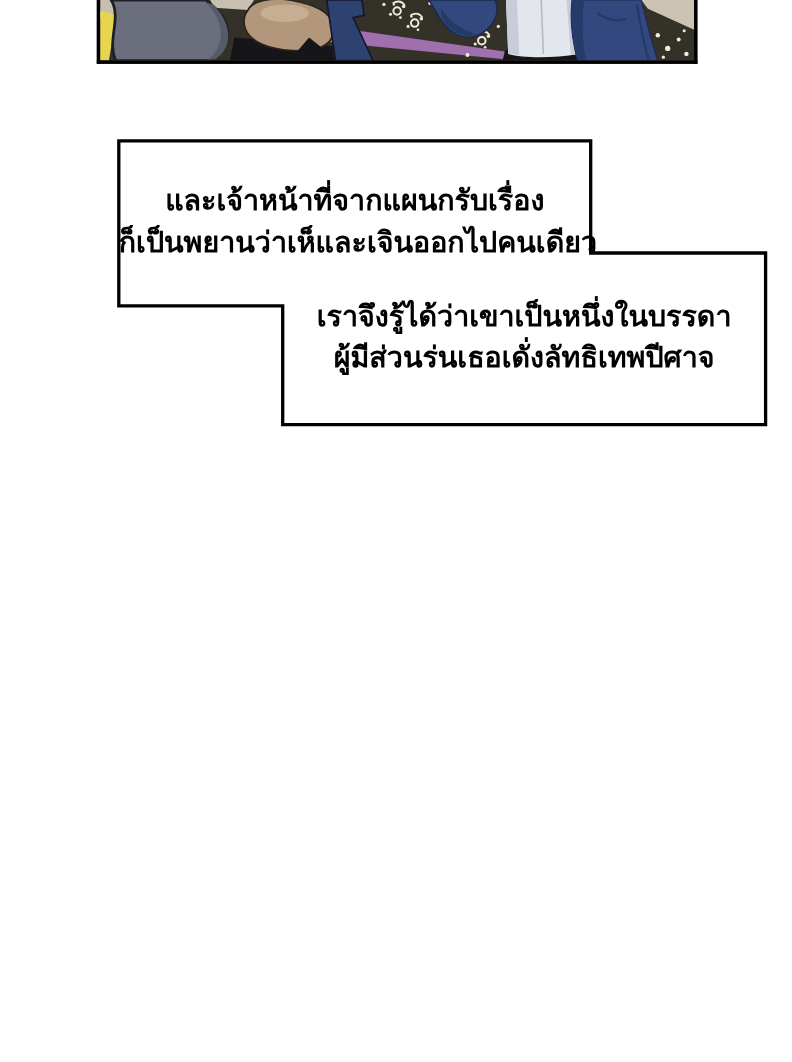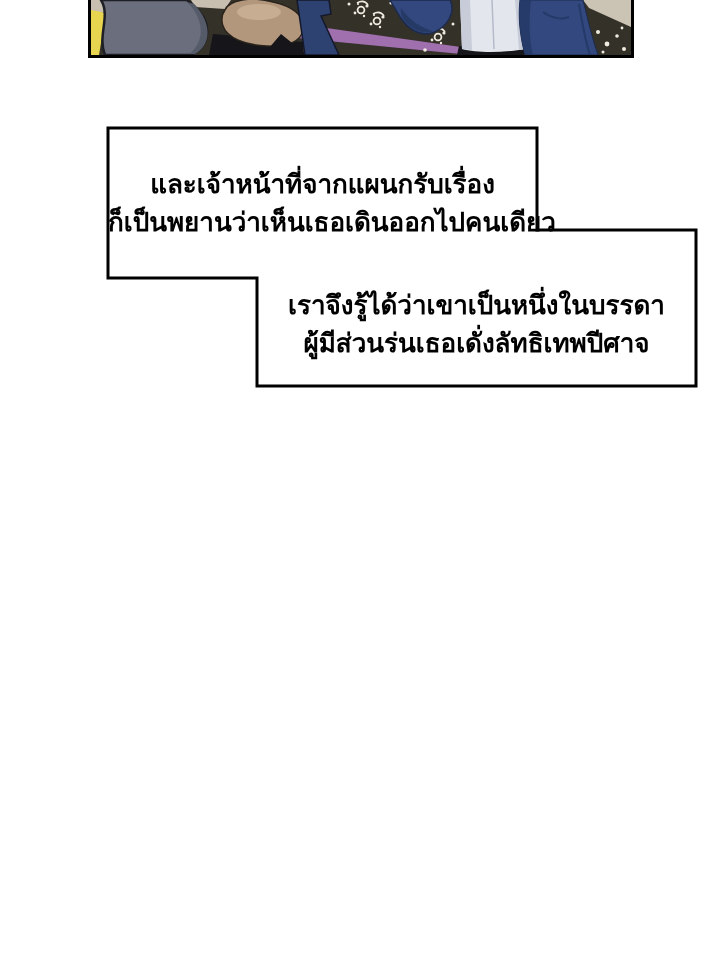--- a/index.html
+++ b/index.html
@@ -35,24 +35,25 @@
     position: absolute;
     display: flex; flex-direction: column;
     justify-content: center; align-items: center;
     text-align: center;
     color: #000;
     font-weight: bold;
     font-size: 26px;
     line-height: 38px;
     white-space: nowrap;
     overflow: visible;
+    font-family: Liberation Mono, monospace;
   }
   .bubble-text .line { width: 100%; }
   .bubble1-text { left: 108px; top: 128px; width: 429px; height: 150px; }
-  .bubble2-text { left: 257px; top: 246px; width: 439px; height: 156px; }
+  .bubble2-text { left: 257px; top: 230px; width: 439px; height: 156px; }
 </style>
 </head>
 <body>
 
 <div class="page">
 
   <div class="comic-panel">
     <svg viewBox="0 0 540 55">
       <defs>
         <g id="floral">
@@ -123,21 +124,21 @@
   </div>
 
   <svg class="bubble-layer" viewBox="0 0 720 965">
     <g fill="#ffffff">
       <path d="M 108,128 H 537 V 230 H 696 V 386 H 257 V 278 H 108 Z" stroke-width="3" stroke-linejoin="miter" stroke="#000000"></path>
     </g>
   </svg>
 
   <div class="bubble-text bubble1-text">
     <div class="line">และเจ้าหน้าที่จากแผนกรับเรื่อง</div>
-    <div class="line">ก็เป็นพยานว่าเห็นเธอเดินออกไปคนเดียว</div>
+    <div class="line">ก็เป็นพยานว่าเห็และเจินออกไปคนเดียว</div>
   </div>
 
   <div class="bubble-text bubble2-text">
     <div class="line">เราจึงรู้ได้ว่าเขาเป็นหนึ่งในบรรดา</div>
     <div class="line">ผู้มีส่วนร่นเธอเดั่งลัทธิเทพปีศาจ</div>
   </div>
 
 </div>
 
 </body></html>

